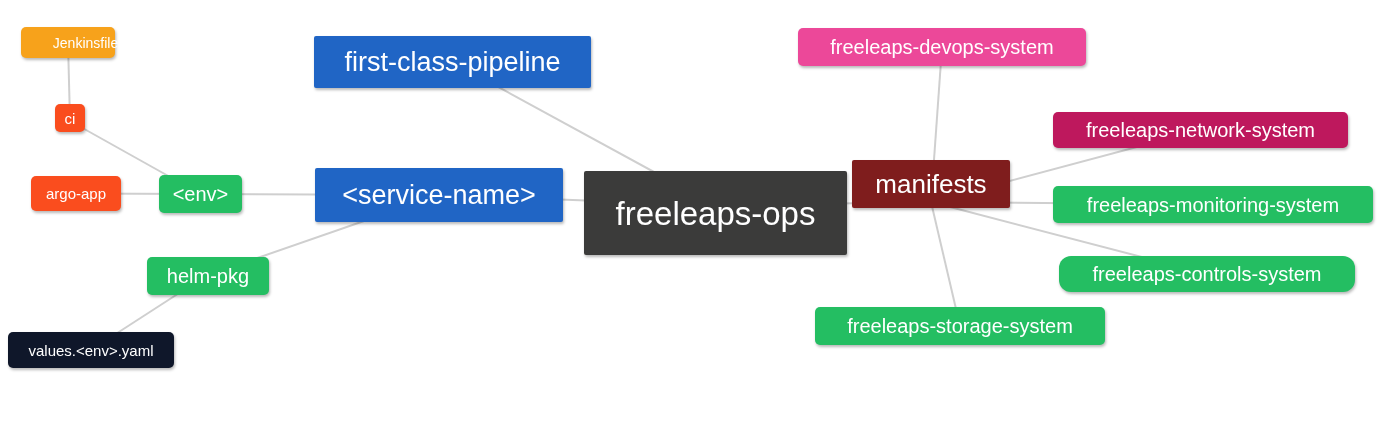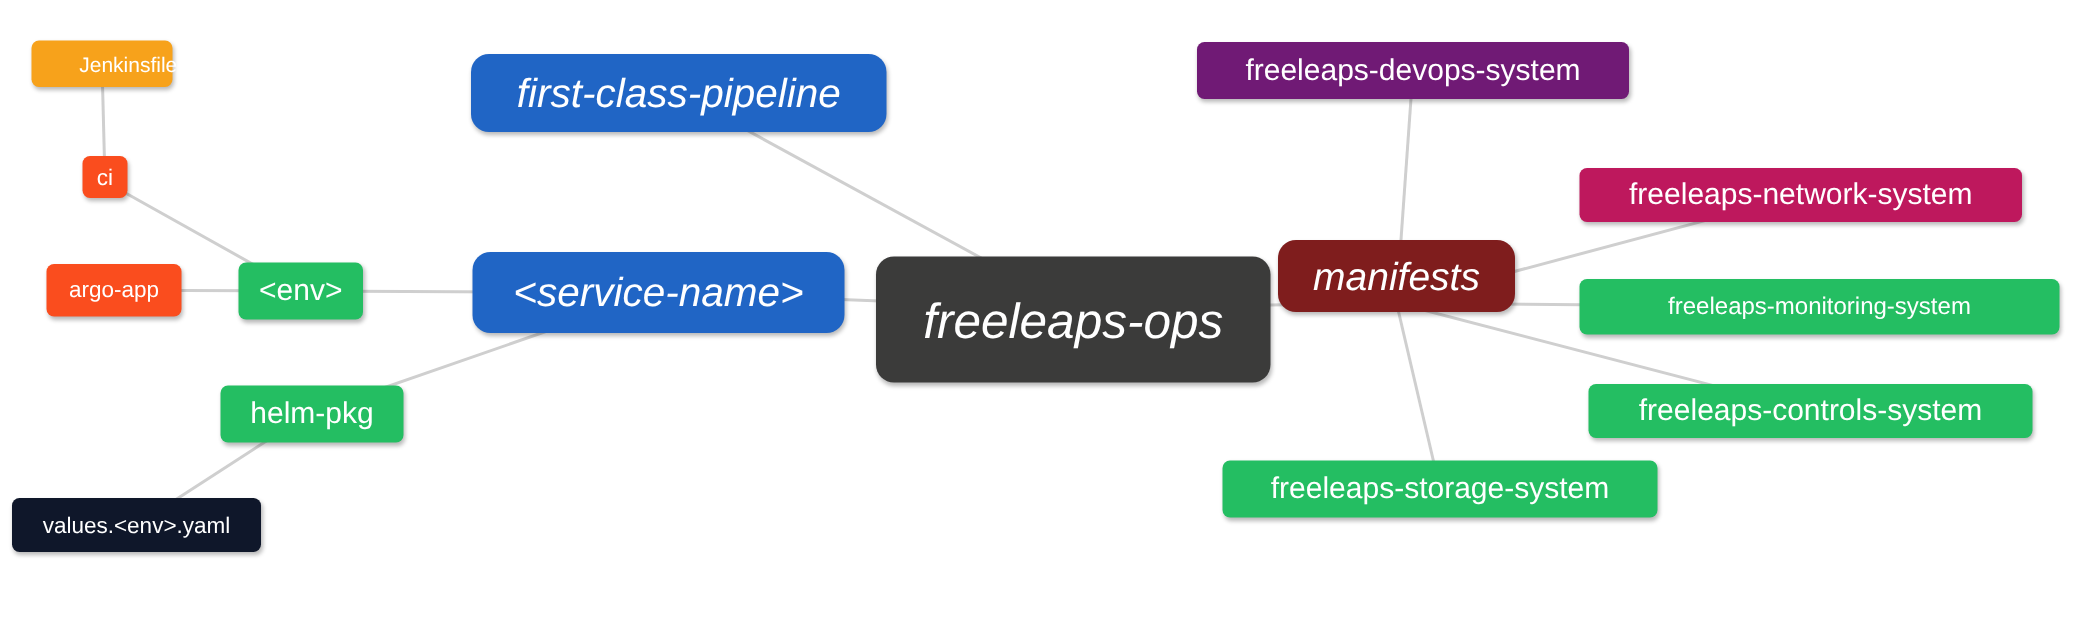--- a/index.html
+++ b/index.html
@@ -24,21 +24,21 @@
     align-items: center;
     justify-content: center;
     color: #ffffff;
     white-space: nowrap;
     border-radius: 5px;
     box-shadow: 1px 2px 3px rgba(0,0,0,0.28);
     box-sizing: border-box;
     cursor: pointer;
     line-height: 1;
   }
-  .node.big { border-radius: 12px; font-style: italic; }
+  .node.big { border-radius: 2px; }
 </style>
 </head>
 <body>
 
 <div id="canvas">
 
   <svg id="edge-layer">
       <line x1="68" y1="42.5" x2="70" y2="121" stroke="#cfcfcf" stroke-width="2"></line>
       <line x1="70" y1="121" x2="200.5" y2="194" stroke="#cfcfcf" stroke-width="2"></line>
       <line x1="76" y1="193.5" x2="200.5" y2="194" stroke="#cfcfcf" stroke-width="2"></line>
@@ -68,23 +68,23 @@
   <div class="node" style="left: 8px; top: 332px; width: 166px; height: 36px; font-size: 15px; background: #0f172a;">values.&lt;env&gt;.yaml</div>
 
   <div class="node big" style="left: 314px; top: 36px; width: 277px; height: 52px; font-size: 27px; background: rgb(32, 101, 197);">first-class-pipeline</div>
 
   <div class="node big" style="left: 315px; top: 168px; width: 248px; height: 54px; font-size: 27px; background: rgb(32, 101, 197);">&lt;service-name&gt;</div>
 
   <div class="node big" style="left: 584px; top: 171px; width: 263px; height: 84px; font-size: 33px; background: rgb(59, 59, 58);">freeleaps-ops</div>
 
   <div class="node big" style="left: 852px; top: 160px; width: 158px; height: 48px; font-size: 26px; background: #7f1d1d; text-align: right;">manifests</div>
 
-  <div class="node" style="left: 798px; top: 28px; width: 288px; height: 38px; font-size: 20px; background: #701a75;">freeleaps-devops-system</div>
+  <div class="node" style="left: 798px; top: 28px; width: 288px; height: 38px; font-size: 20px; background: #ec4899;">freeleaps-devops-system</div>
 
   <div class="node" style="left: 1053px; top: 112px; width: 295px; height: 36px; font-size: 20px; background: #be185d;">freeleaps-network-system</div>
 
-  <div class="node" style="left: 1053px; top: 186px; width: 320px; height: 37px; font-size: 16px; background: rgb(36, 190, 98);">freeleaps-monitoring-system</div>
+  <div class="node" style="left: 1053px; top: 186px; width: 320px; height: 37px; font-size: 20px; background: rgb(36, 190, 98);">freeleaps-monitoring-system</div>
 
-  <div class="node" style="left: 1059px; top: 256px; width: 296px; height: 36px; font-size: 20px; background: rgb(36, 190, 98);">freeleaps-controls-system</div>
+  <div class="node" style="left: 1059px; top: 256px; width: 296px; height: 36px; font-size: 20px; background: rgb(36, 190, 98); border-radius: 12px;">freeleaps-controls-system</div>
 
   <div class="node" style="left: 815px; top: 307px; width: 290px; height: 38px; font-size: 20px; background: rgb(36, 190, 98);">freeleaps-storage-system</div>
 
 </div>
 
 </body></html>

